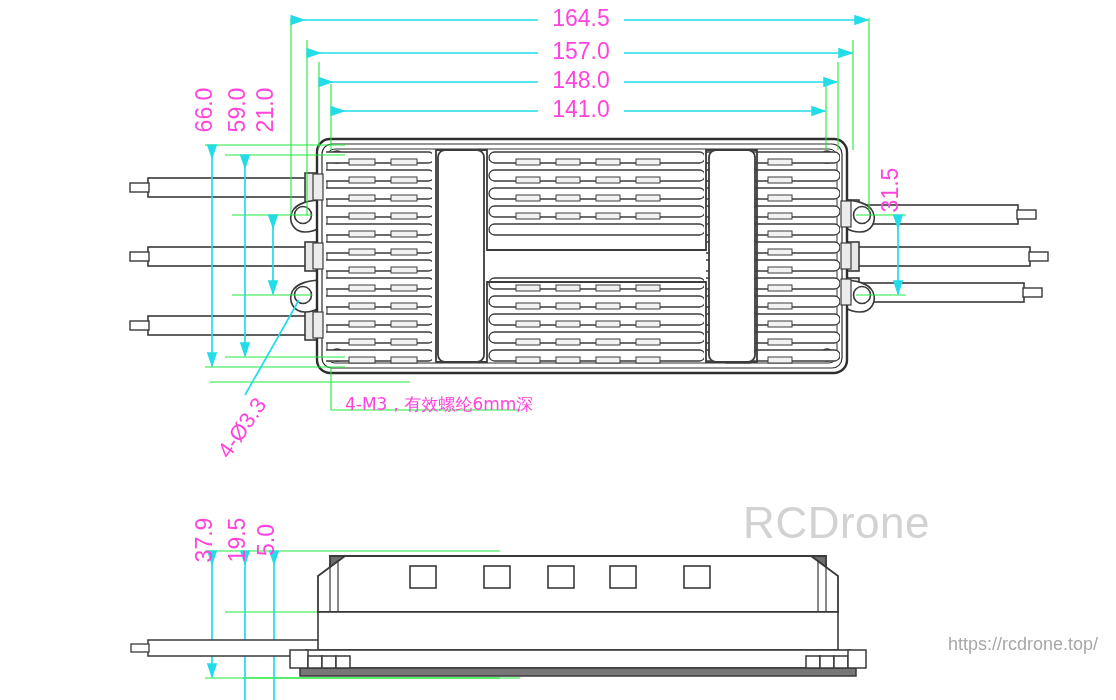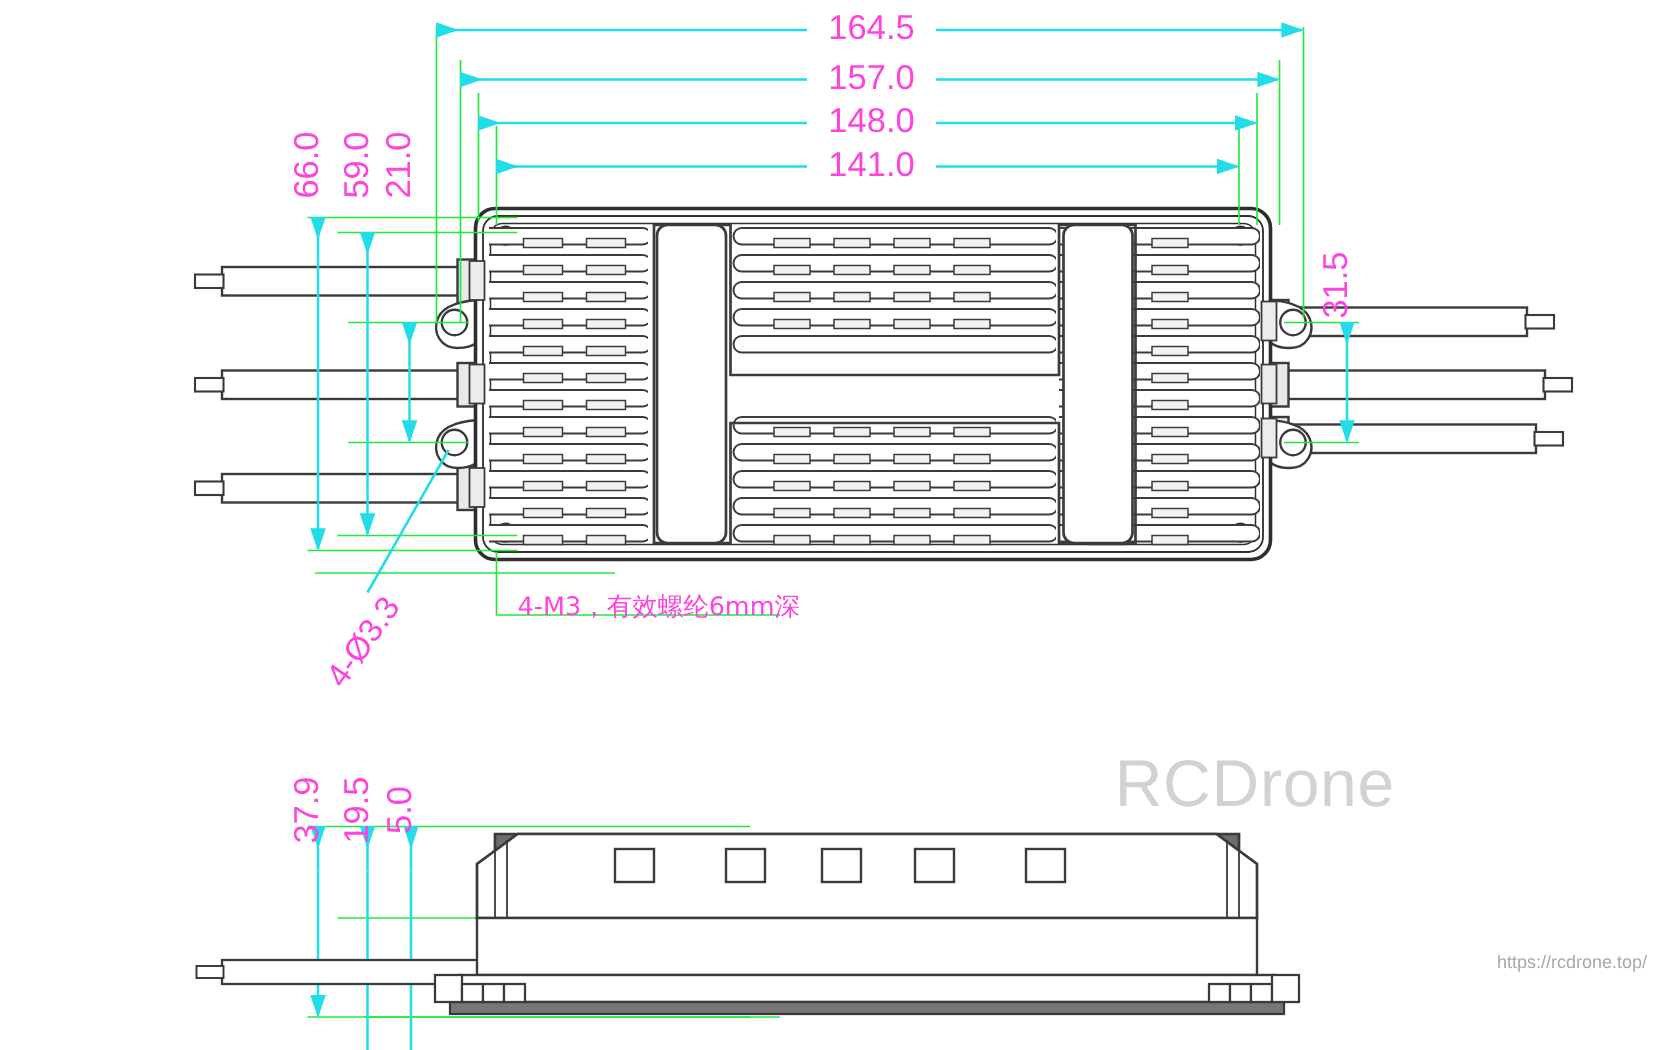--- a/index.html
+++ b/index.html
@@ -4,21 +4,21 @@
 <title>Technical Drawing</title>
 <style>
   html,body{margin:0;padding:0;background:#ffffff;}
   body{width:1116px;height:700px;overflow:hidden;
        font-family:"Liberation Sans","DejaVu Sans",sans-serif;}
   #stage{position:relative;width:1116px;height:700px;background:#fff;}
   svg#drawing{position:absolute;left:0;top:0;width:1116px;height:700px;display:block;}
   .wm-brand{position:absolute;right:186px;top:498px;font-size:44px;color:#d2d2d2;
             letter-spacing:.5px;font-family:"Liberation Sans",sans-serif;
             user-select:none;white-space:nowrap;}
-  .wm-url{position:absolute;right:18px;top:634px;font-size:12px;color:#a8a8a8;
+  .wm-url{position:absolute;right:18px;top:634px;font-size:18px;color:#a8a8a8;
           font-family:"Liberation Sans",sans-serif;white-space:nowrap;user-select:none;}
 </style>
 </head>
 <body>
 
 <div id="stage">
 
 <svg id="drawing" viewBox="0 0 1116 700" xmlns="http://www.w3.org/2000/svg">
   <defs>
     <marker id="arrL" viewBox="0 0 10 10" refX="9" refY="5" markerWidth="9" markerHeight="9" orient="auto-start-reverse">

